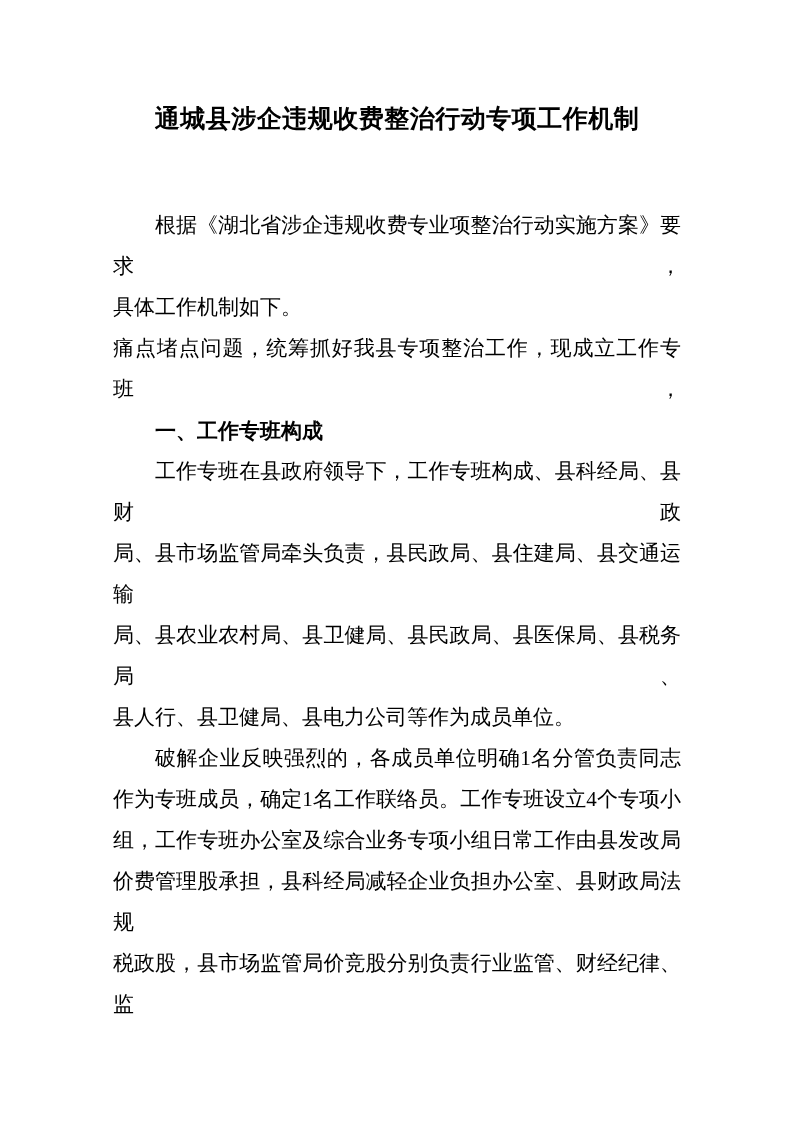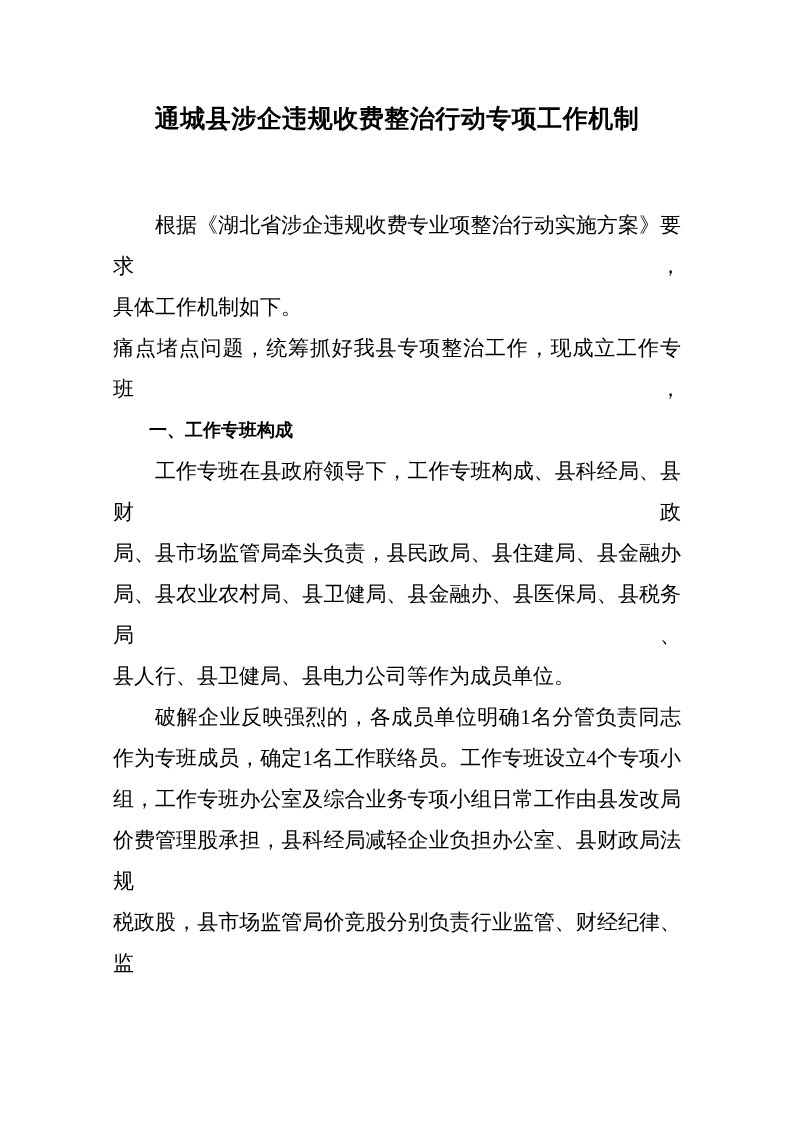--- a/index.html
+++ b/index.html
@@ -46,21 +46,21 @@
     word-break: break-all;
   }
   .line.first {
     text-indent: 2em;
   }
   .line.last {
     text-align-last: left;
   }
   .heading {
     font-family: "Liberation Sans", "DejaVu Sans", sans-serif;
-    font-size: 18px;
+    font-size: 21px;
     font-weight: 700;
     line-height: 41px;
     text-indent: 2em;
     text-align: left;
     text-align-last: left;
   }
 </style>
 </head>
 <body>
 
@@ -74,22 +74,22 @@
       <div class="line last">具体工作机制如下。</div>
       <div class="line">痛点堵点问题，统筹抓好我县专项整治工作，现成立工作专班，</div>
     </div>
 
     <div class="body-block">
       <div class="heading">一、工作专班构成</div>
     </div>
 
     <div class="body-block">
       <div class="line first">工作专班在县政府领导下，工作专班构成、县科经局、县财政</div>
-      <div class="line">局、县市场监管局牵头负责，县民政局、县住建局、县金融办</div>
-      <div class="line">局、县农业农村局、县卫健局、县金融办、县医保局、县税务局、</div>
+      <div class="line">局、县市场监管局牵头负责，县民政局、县住建局、县交通运输</div>
+      <div class="line">局、县农业农村局、县卫健局、县民政局、县医保局、县税务局、</div>
       <div class="line last">县人行、县卫健局、县电力公司等作为成员单位。</div>
     </div>
 
     <div class="body-block">
       <div class="line first">破解企业反映强烈的，各成员单位明确1名分管负责同志</div>
       <div class="line">作为专班成员，确定1名工作联络员。工作专班设立4个专项小</div>
       <div class="line">组，工作专班办公室及综合业务专项小组日常工作由县发改局</div>
       <div class="line">价费管理股承担，县科经局减轻企业负担办公室、县财政局法规</div>
       <div class="line">税政股，县市场监管局价竞股分别负责行业监管、财经纪律、监</div>
 

